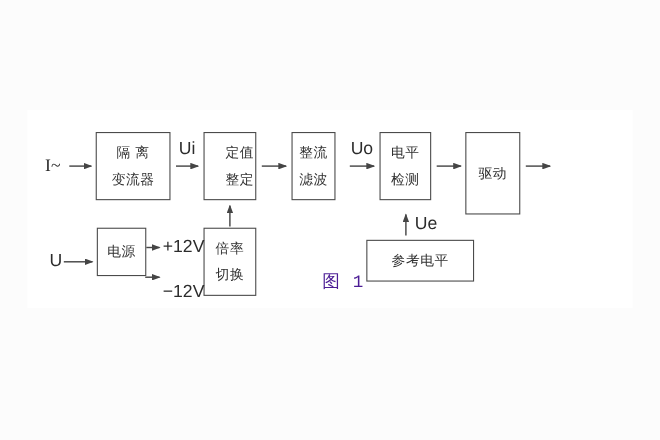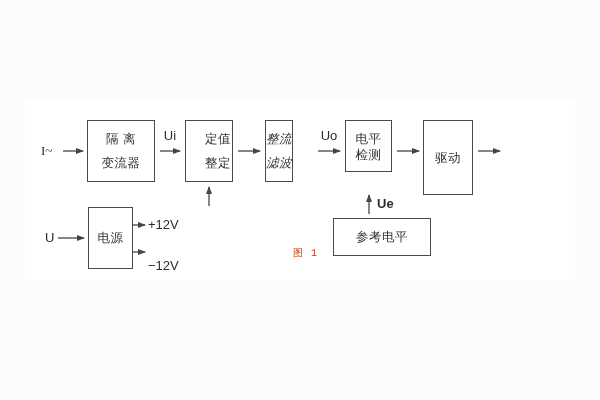--- a/index.html
+++ b/index.html
@@ -53,35 +53,35 @@
     color: #303030;
   }
   .block.single {
     justify-content: center;
   }
   .box-line {
     white-space: nowrap;
   }
   .sig {
     position: absolute;
-    font-size: 13px;
+    font-size: 16px;
     line-height: 14px;
     color: #2c2c2c;
     white-space: nowrap;
   }
   .sig.centered {
     text-align: center;
   }
   .serifed {
     font-family: "Liberation Serif", "DejaVu Serif", serif;
   }
   .caption {
     position: absolute;
-    font-size: 10px;
-    color: #c2410c;
+    font-size: 16px;
+    color: #4c1d95;
     letter-spacing: 1px;
     white-space: nowrap;
     font-family: Liberation Mono, monospace;
   }
 </style>
 </head>
 <body>
 
 <div class="stage">
 
@@ -107,45 +107,49 @@
   </svg>
 
   <div class="block" style="left:87px;  top:120px; width:68px; height:62px;">
     <span class="box-line">隔 离</span>
     <span class="box-line">变流器</span>
   </div>
   <div class="block" style="left:185px; top:120px; width:48px; height:62px;padding-left:20px;">
     <span class="box-line">定值</span>
     <span class="box-line">整定</span>
   </div>
-  <div class="block" style="left:265px; top:120px; width:28px; height:62px;font-style:italic;">
+  <div class="block" style="left:265px; top:120px; width:40px; height:62px;">
     <span class="box-line">整流</span>
     <span class="box-line">滤波</span>
   </div>
-  <div class="block" style="left:345px; top:120px; width:47px; height:52px;">
+  <div class="block" style="left:345px; top:120px; width:47px; height:62px;">
     <span class="box-line">电平</span>
     <span class="box-line">检测</span>
   </div>
   <div class="block single" style="left:423px; top:120px; width:50px; height:75px;">
     <span class="box-line">驱动</span>
 
   </div>
 
-  <div class="block single" style="left:88px; top:207px; width:45px; height:62px;">
+  <div class="block single" style="left:88px; top:207px; width:45px; height:44px;">
     <span class="box-line">电源</span>
 
+  </div>
+  <div class="block" style="left:185px; top:207px; width:48px; height:62px;">
+    <span class="box-line">倍率</span>
+    <span class="box-line">切换</span>
   </div>
   <div class="block single" style="left:333px; top:218px; width:98px; height:38px; padding:2px;">
     <span class="box-line">参考电平</span>
 
   </div>
 
   <div class="sig serifed" style="left:41px; top:144px;">I~</div>
   <div class="sig centered" style="left:158px; top:129px; width:24px;">Ui</div>
   <div class="sig centered" style="left:316px; top:129px; width:26px;">Uo</div>
-  <div class="sig" style="left:377px; top:197px;font-weight:bold;">Ue</div>
+  <div class="sig" style="left:377px; top:197px;">Ue</div>
   <div class="sig" style="left:148px; top:218px;">+12V</div>
   <div class="sig" style="left:148px; top:259px;">−12V</div>
   <div class="sig" style="left:45px; top:231px;">U</div>
 
   <div class="caption" style="left:293px; top:246px;">图 1</div>
 
 </div>
 
 </body></html>

